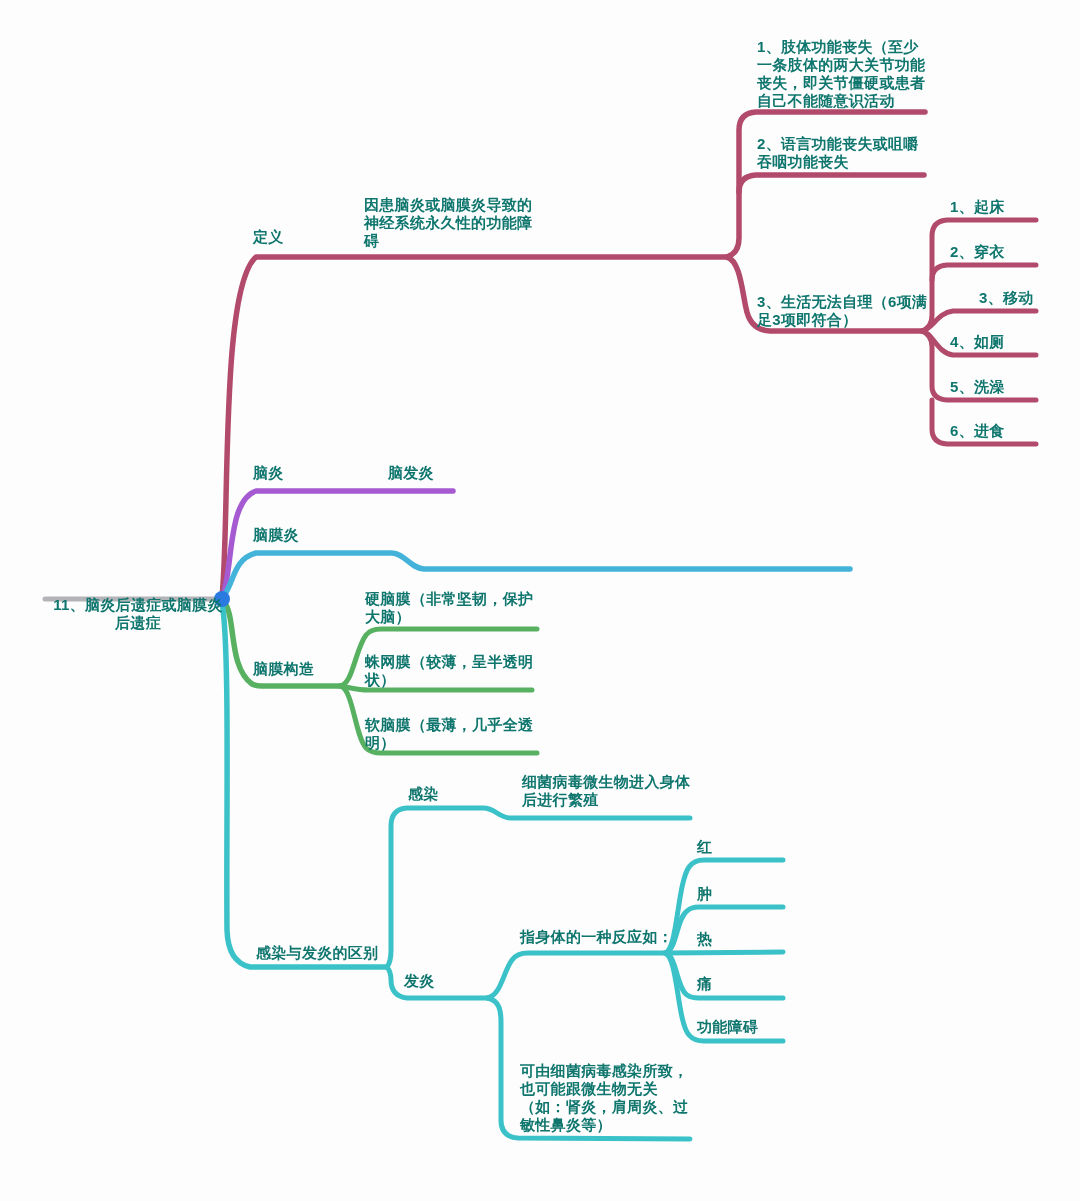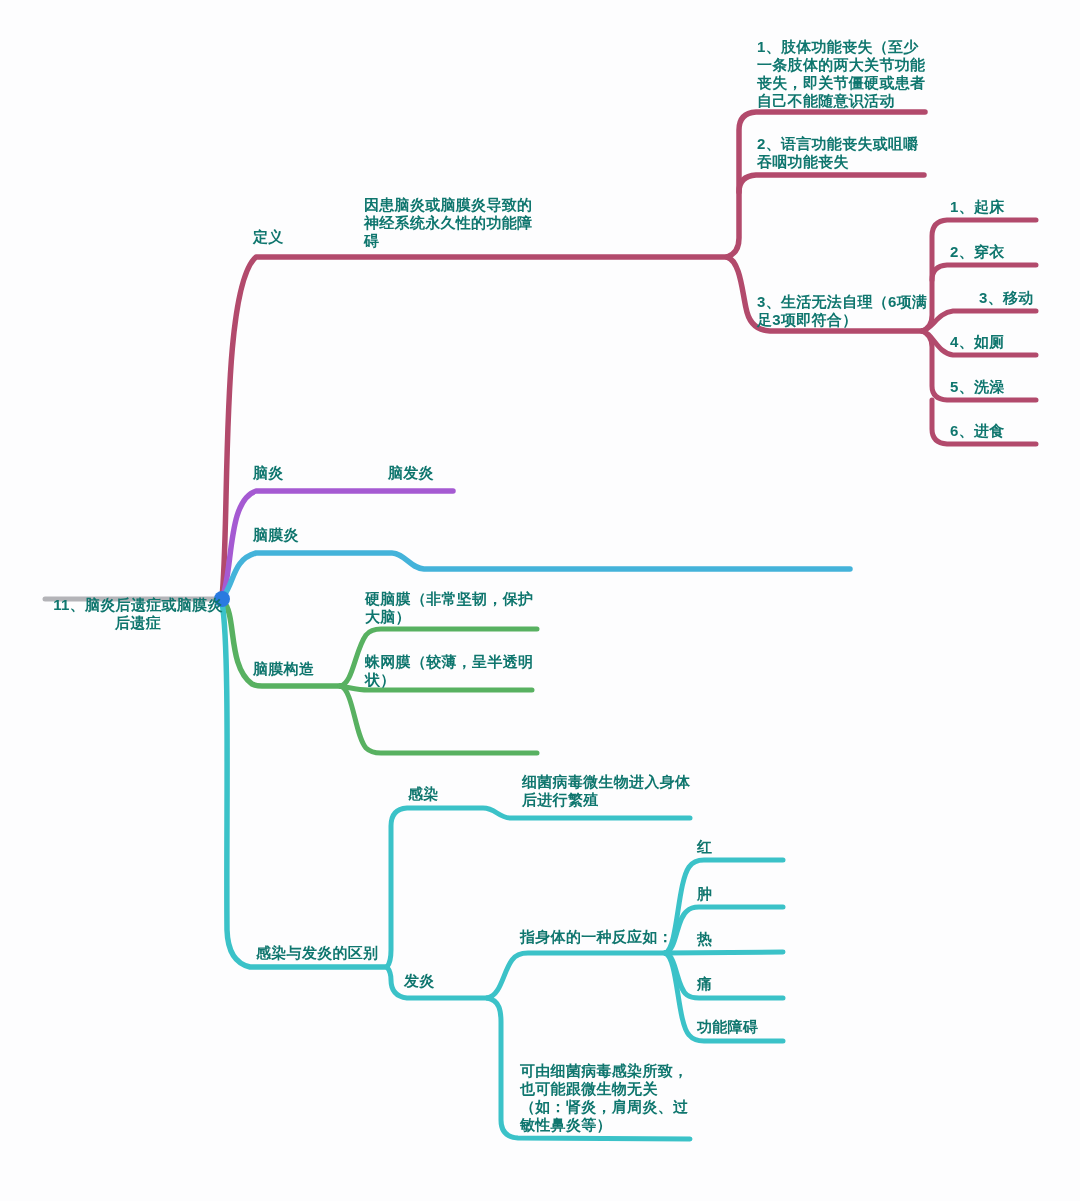--- a/index.html
+++ b/index.html
@@ -84,20 +84,22 @@
   <div class="lbl" style="left:253px;top:464px;">脑炎</div>
   <div class="lbl" style="left:388px;top:464px;">脑发炎</div>
 
   <div class="lbl" style="left:253px;top:526px;">脑膜炎</div>
 
   <div class="lbl" style="left:253px;top:660px;">脑膜构造</div>
   <div class="lbl" style="left:365px;top:590px;width:200px;">硬脑膜（非常坚韧，保护
 大脑）</div>
   <div class="lbl" style="left:365px;top:653px;width:200px;">蛛网膜（较薄，呈半透明
 状）</div>
+  <div class="lbl" style="left:365px;top:716px;width:200px;">软脑膜（最薄，几乎全透
+明）</div>
 
   <div class="lbl" style="left:250px;top:944px;margin-left:6px;">感染与发炎的区别</div>
   <div class="lbl" style="left:408px;top:785px;">感染</div>
   <div class="lbl" style="left:522px;top:773px;width:200px;">细菌病毒微生物进入身体
 后进行繁殖</div>
   <div class="lbl" style="left:404px;top:972px;text-align:right;">发炎</div>
   <div class="lbl" style="left:520px;top:928px;width:200px;">指身体的一种反应如：</div>
   <div class="lbl" style="left:697px;top:838px;">红</div>
   <div class="lbl" style="left:697px;top:885px;">肿</div>
   <div class="lbl" style="left:697px;top:930px;">热</div>

